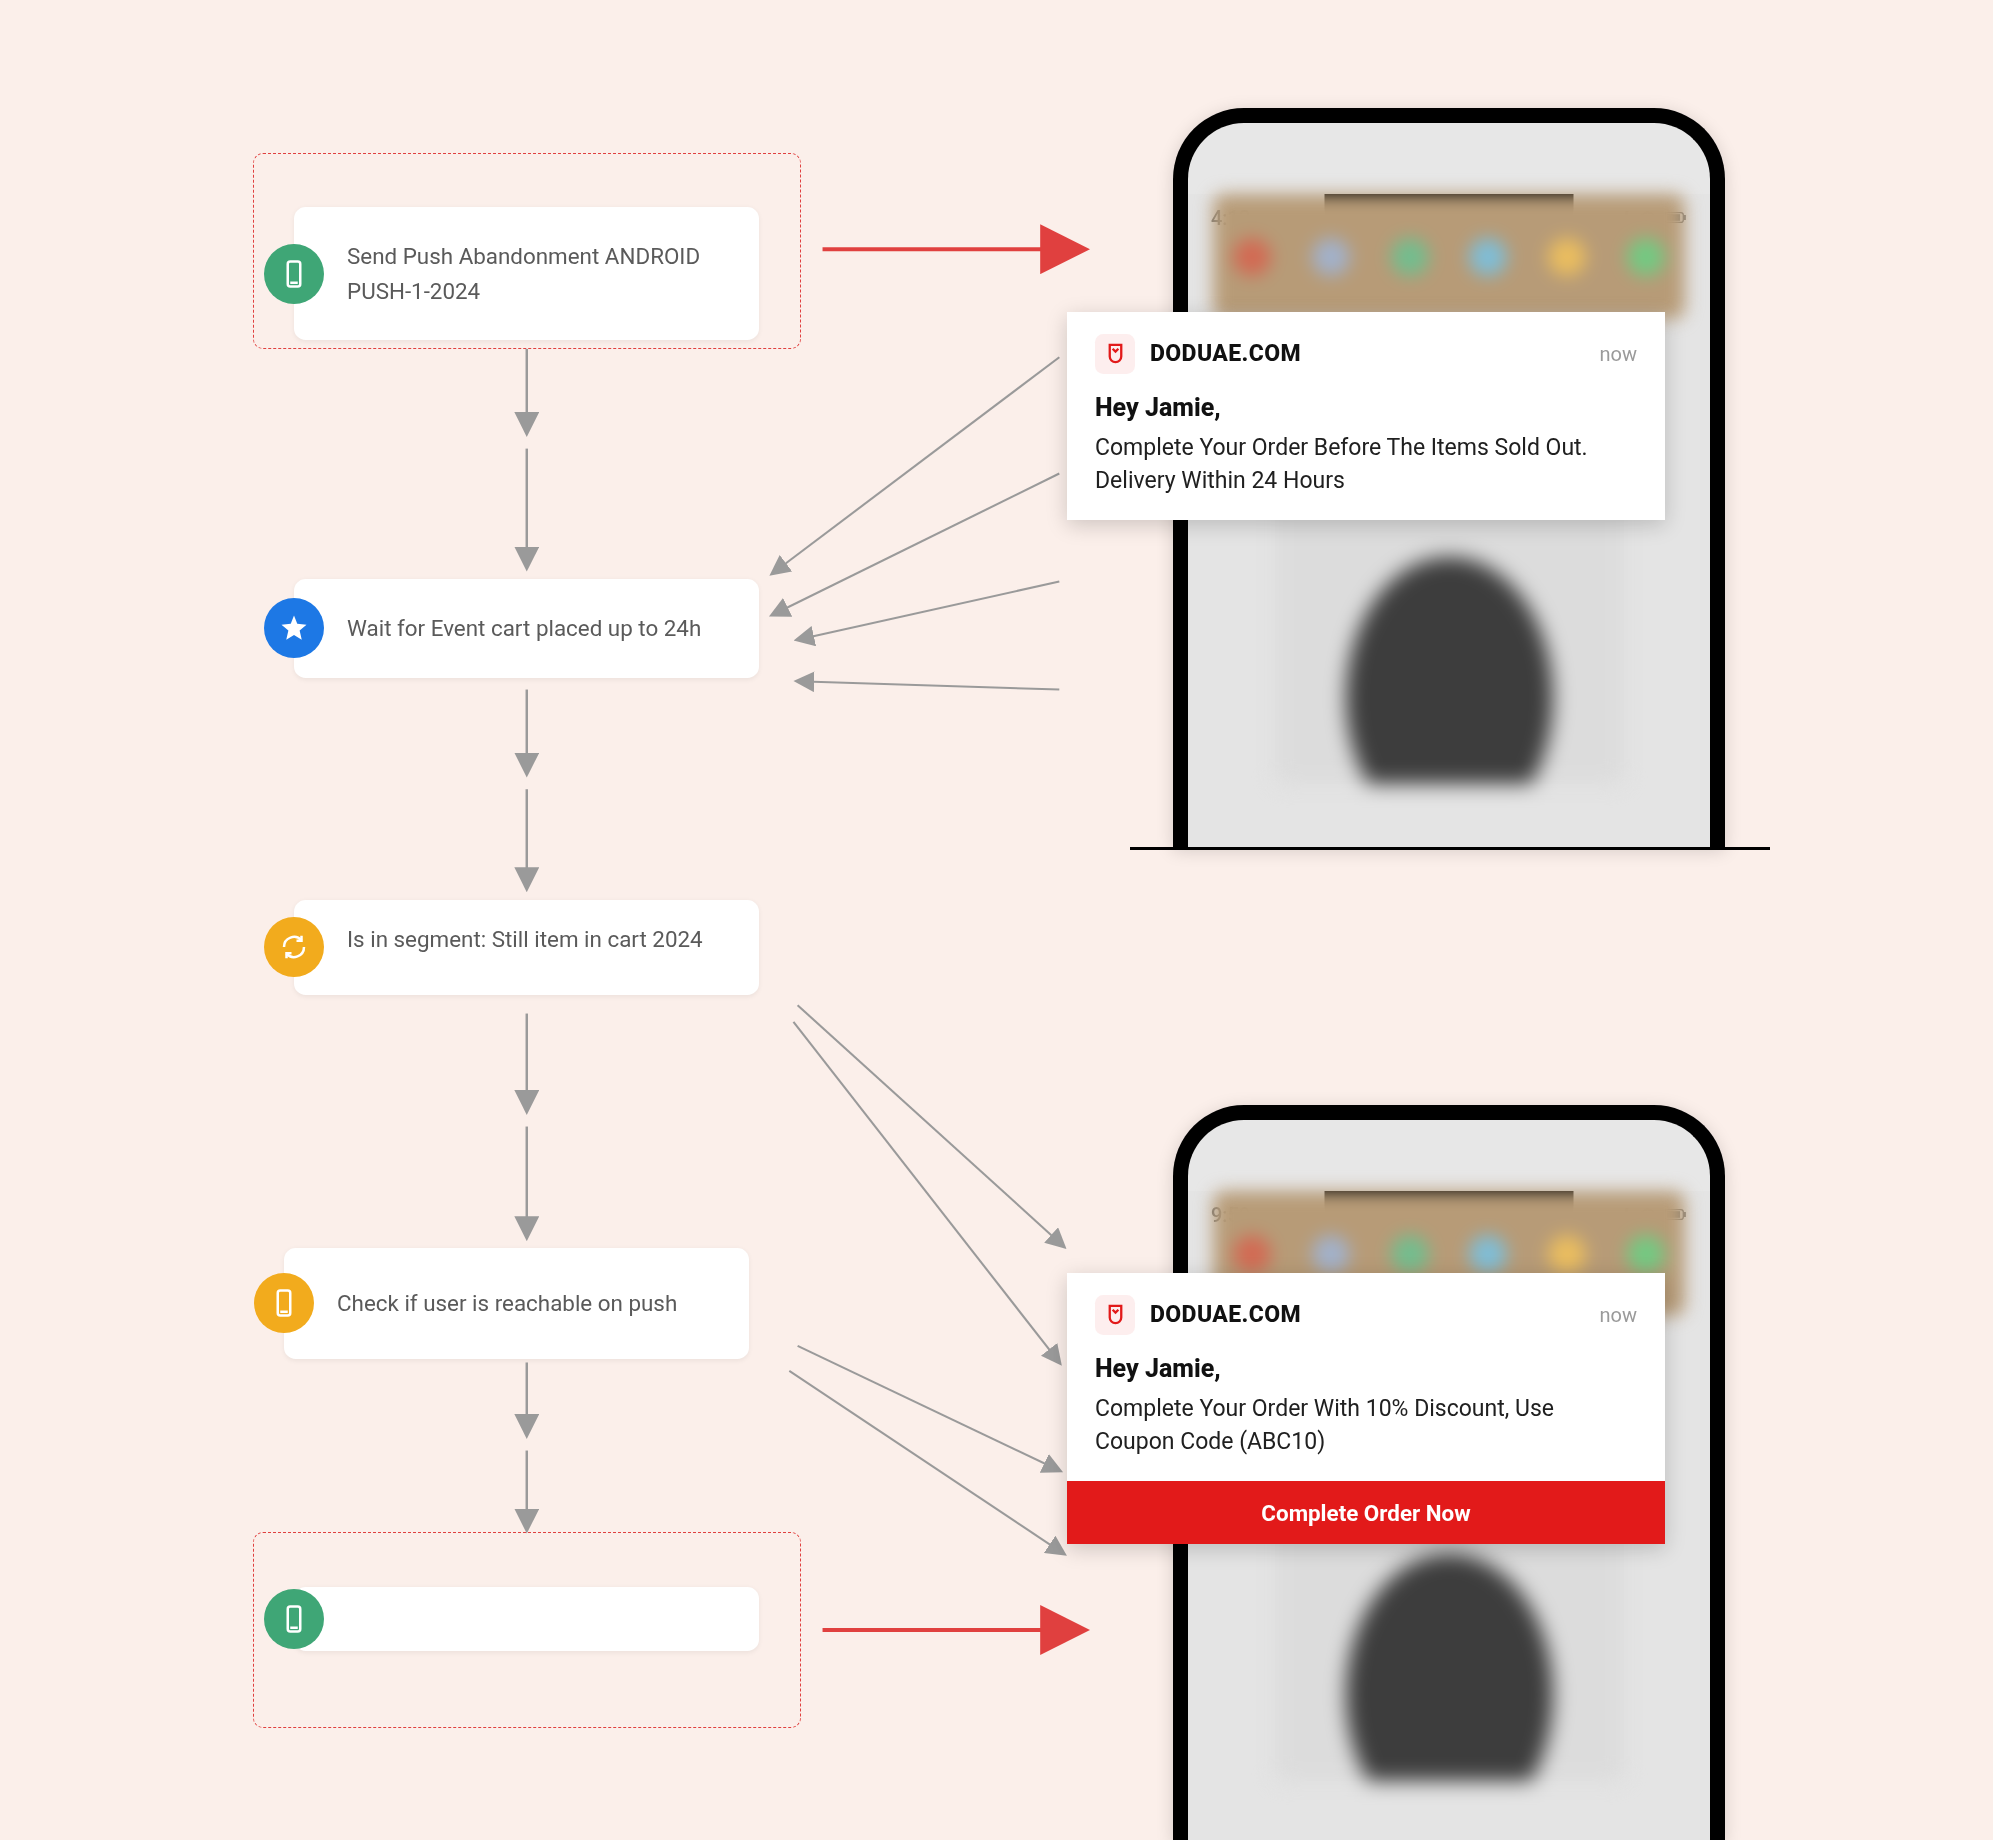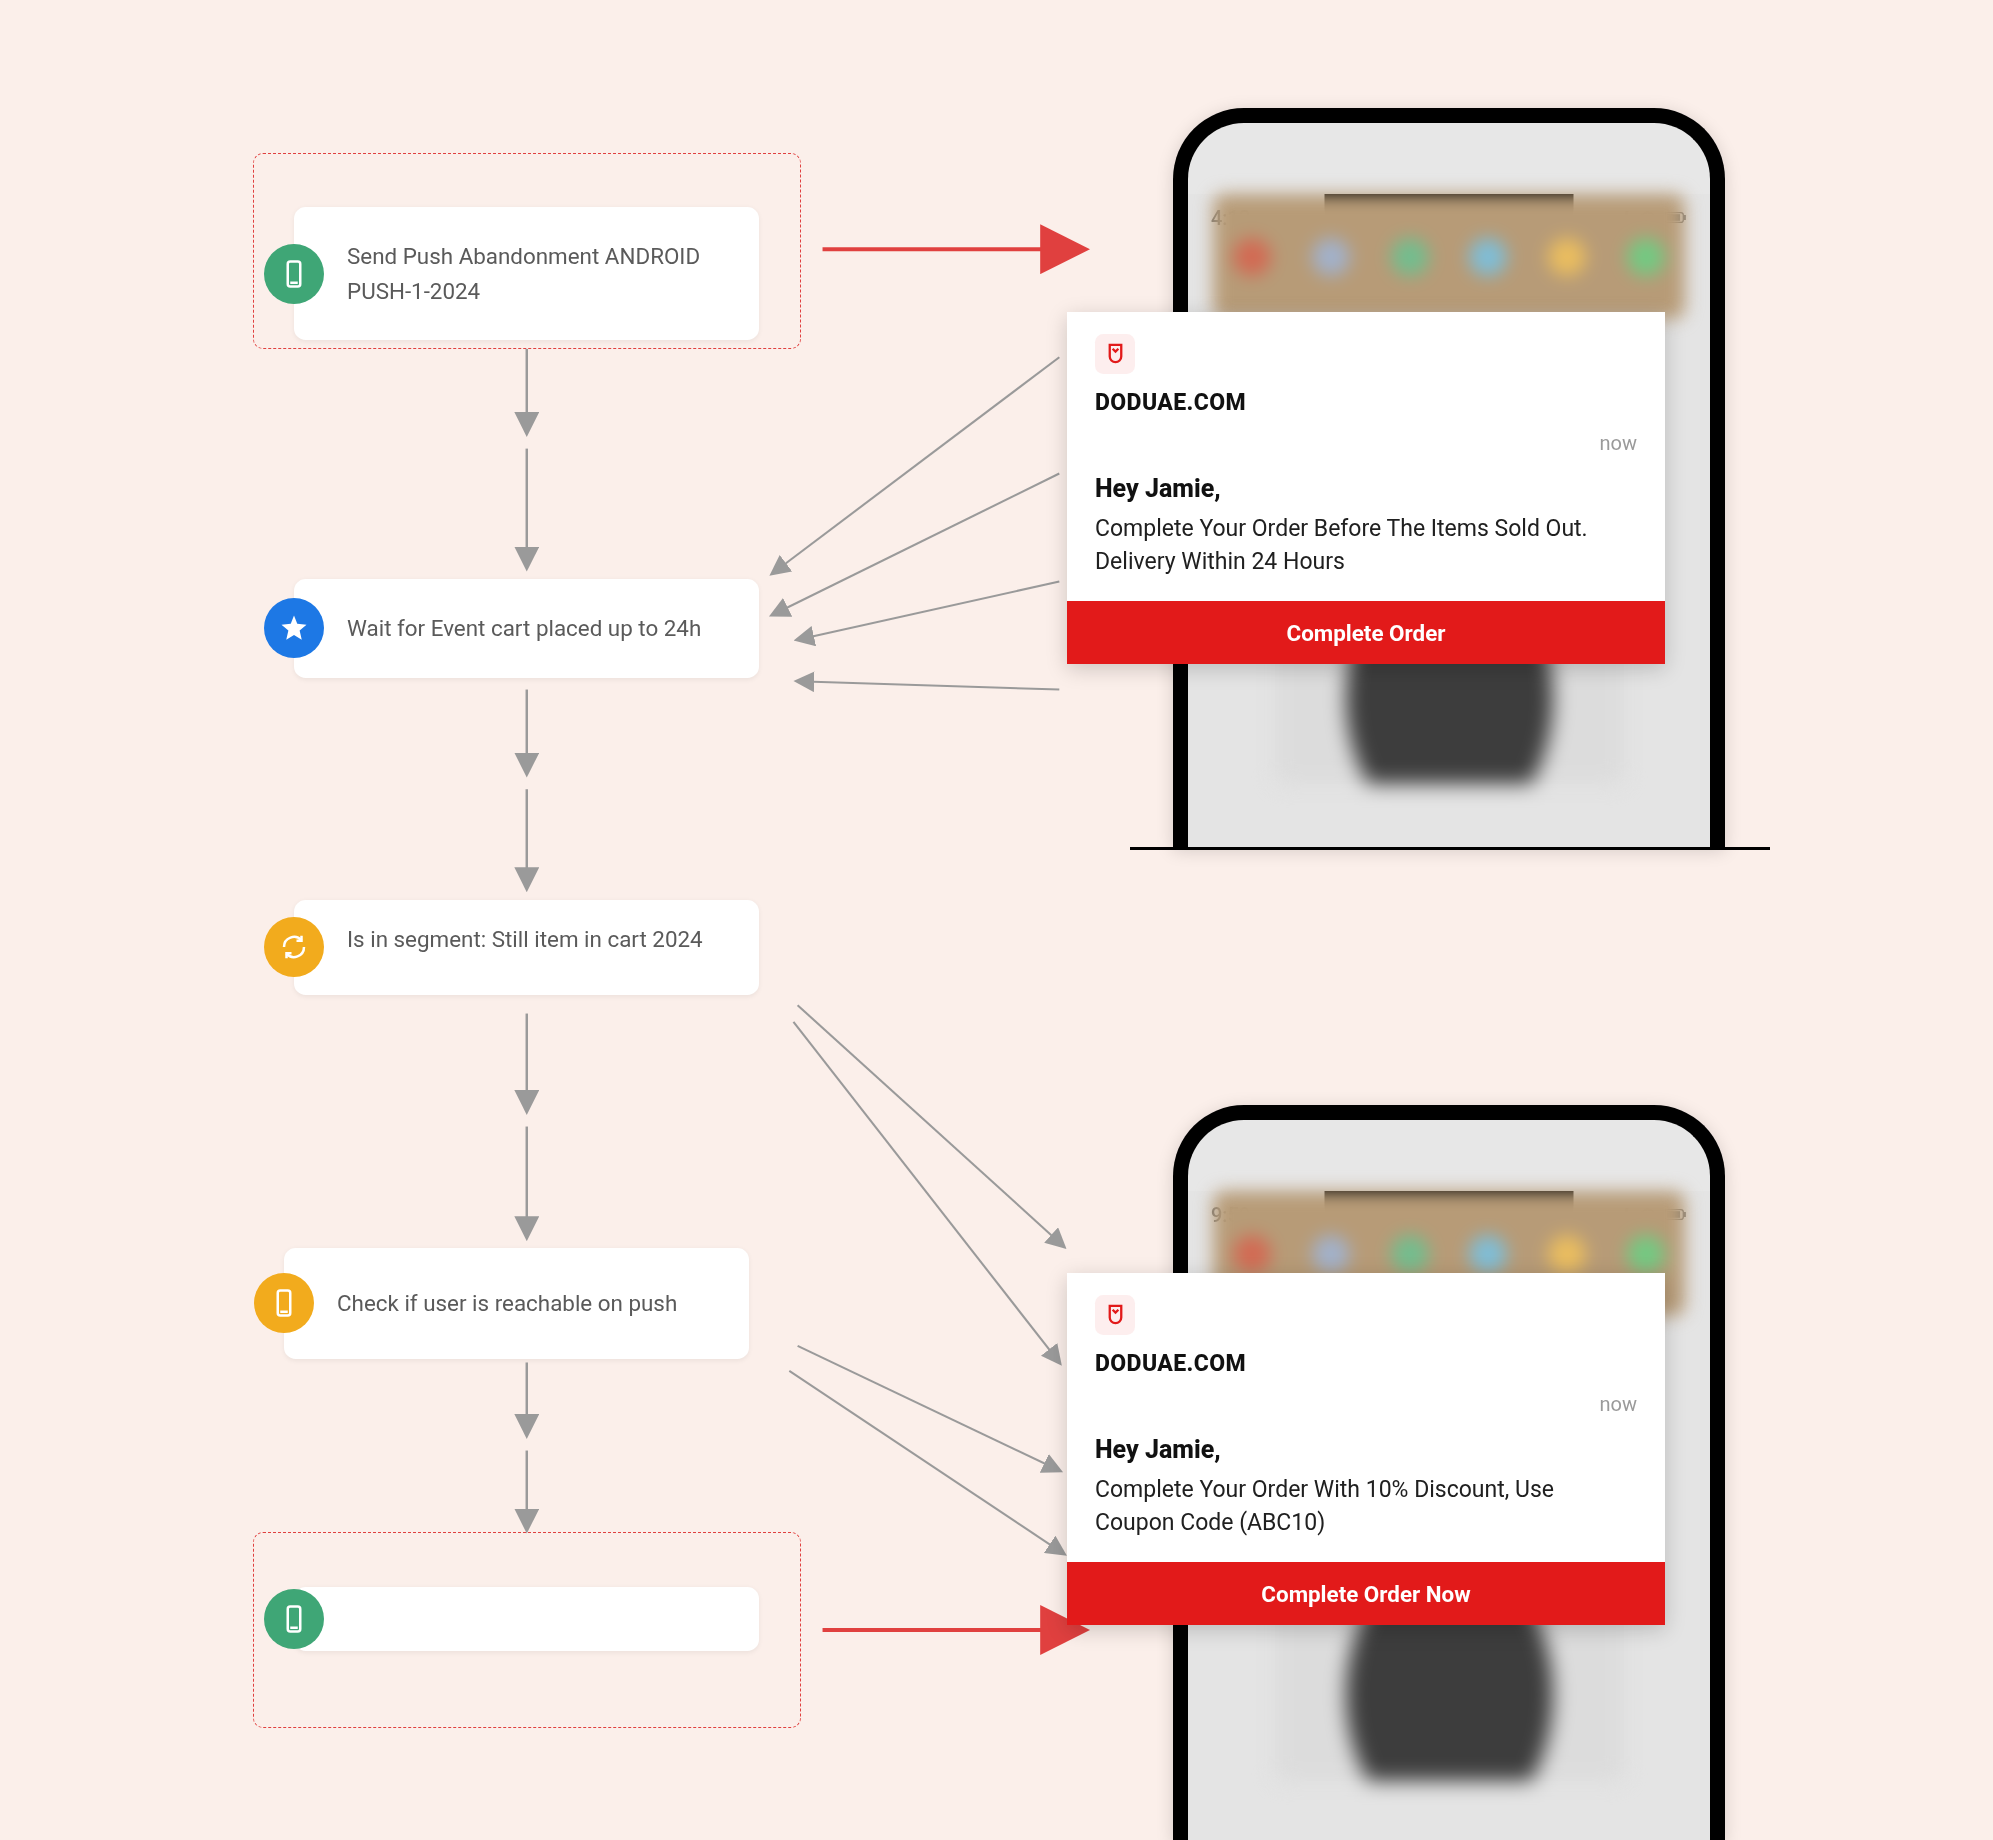--- a/index.html
+++ b/index.html
@@ -131,23 +131,22 @@
   }
 
   
   .push {
     position: absolute;
     width: 598px;
     background: #fff;
     box-shadow: 0 5px 20px rgba(0,0,0,.18);
   }
   .push .head {
-    display:flex; align-items:flex-start; gap:15px;
+    display:flex; align-items:center; gap:15px;
     padding: 21.6px 28px 13.3px 28px;
-    flex-direction: column;
   }
   .push .app-icon {
     width: 40px; height:40px; border-radius:8.3px;
     background: #fdeeee;
     display:flex; align-items:center; justify-content:center;
   }
   .push .app-icon svg { width:23px; height:23px; stroke:#e21a1a; fill:none; stroke-width:2.4; }
   .push .app-name { font-size: 23px; font-weight:800; letter-spacing:0.4px; color:#111;}
   .push .time { margin-left:auto; font-size:20px; color:#9a9a9a; }
   .push .body { padding: 6.6px 28px 23px 28px; }
@@ -311,21 +310,20 @@
             <path d="M9 7 l3 3 l3 -3"></path>
           </svg>
       </div>
       <div class="app-name">DODUAE.COM</div>
       <div class="time">now</div>
     </div>
     <div class="body">
       <div class="title">Hey Jamie,</div>
       <div class="msg">Complete Your Order Before The Items Sold Out. Delivery Within 24 Hours</div>
     </div>
-    <div class="cta">Complete Order</div>
   </div>
 
   <div class="phone" style="left:1173px; top:1105px; height:736px;">
     <div class="screen">
       <div class="notch">
         <div class="spk"></div>
           <div class="cam"></div>
       </div>
       <div class="statusbar">
         <span>9:59</span>

